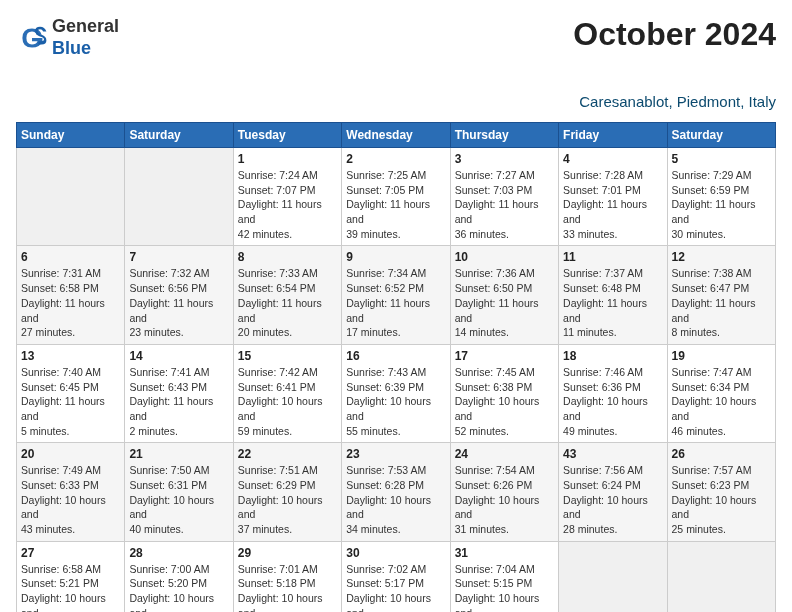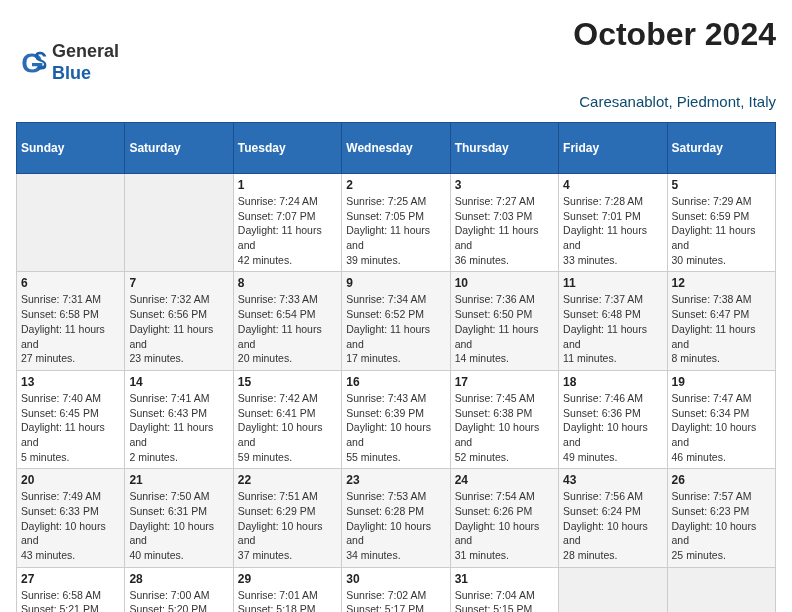--- a/index.html
+++ b/index.html
@@ -6,21 +6,21 @@
     body {
       font-family: Arial, sans-serif;
       background: #fff;
       width: 792px;
       min-height: 612px;
       padding: 16px;
     }
     .header {
       display: flex;
       justify-content: space-between;
-      align-items: center;
+      align-items: flex-start;
       margin-bottom: 12px;
     }
     .logo {
       display: flex;
       align-items: center;
     }
     .logo-text {
       font-size: 18px;
       font-weight: bold;
       line-height: 1.2;
@@ -47,21 +47,21 @@
       margin-top: 40px;
     }
     table {
       width: 100%;
       border-collapse: collapse;
       font-size: 11px;
     }
     thead th {
       background: #2a6db5;
       color: #fff;
-      padding: 18px 4px;
+      padding: 5px 4px;
       text-align: left;
       font-size: 12px;
       font-weight: bold;
       border: 1px solid #1a5090;
     }
     tbody td {
       border: 1px solid #ccc;
       vertical-align: top;
       padding: 4px;
       width: 108px;

